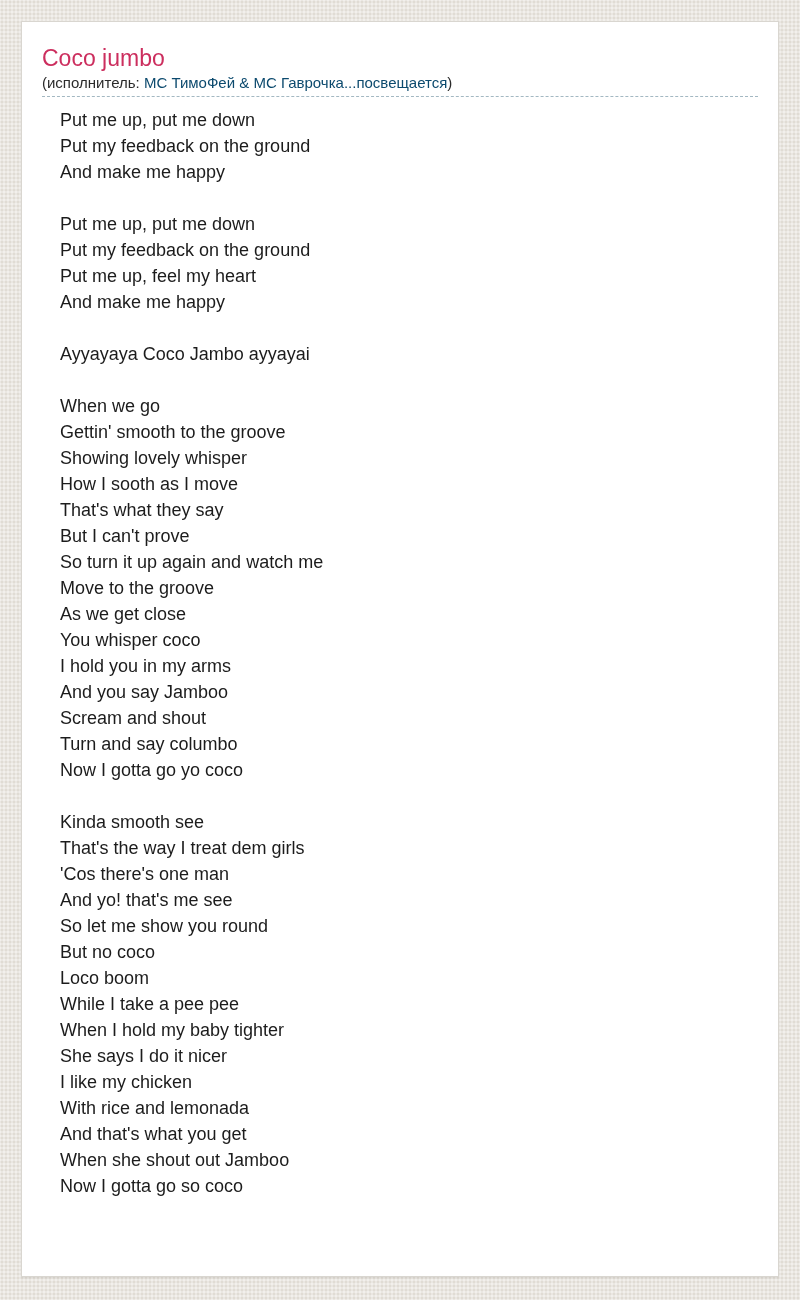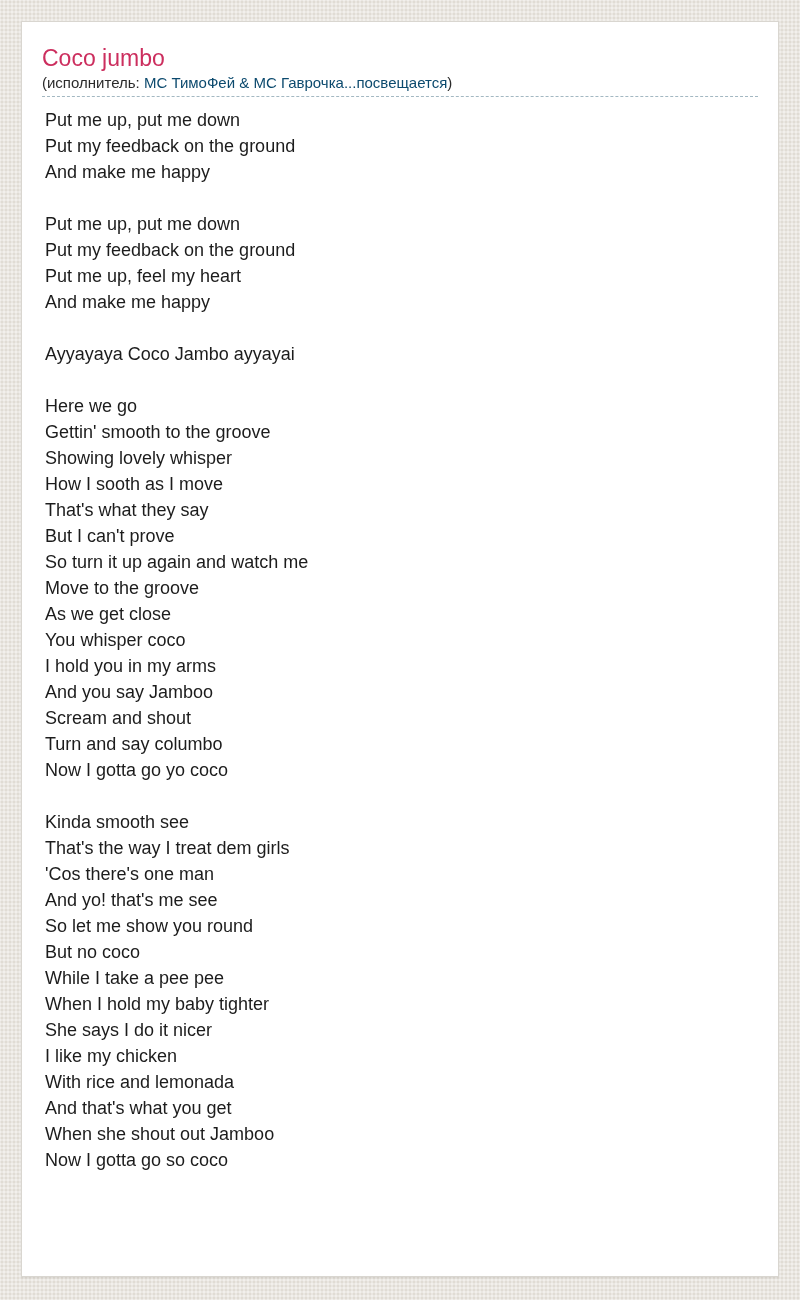--- a/index.html
+++ b/index.html
@@ -48,21 +48,21 @@
     color: #0c4a6e;
     text-decoration: none;
     cursor: pointer;
   }
   .dashed-divider {
     margin: 0 20px;
     height: 0;
     border-bottom: 1px dashed #a3b8c2;
   }
   .lyrics {
-    padding: 10px 20px 26px 23px;
+    padding: 10px 20px 26px 38px;
     font-size: 18px;
     line-height: 26px;
     color: #1c1c1c;
   }
   .lyric-line {
     height: 26px;
     white-space: pre;
   }
 </style>
 </head>
@@ -79,21 +79,21 @@
       <div class="lyric-line">Put my feedback on the ground</div>
       <div class="lyric-line">And make me happy</div>
       <div class="lyric-line">&nbsp;</div>
       <div class="lyric-line">Put me up, put me down</div>
       <div class="lyric-line">Put my feedback on the ground</div>
       <div class="lyric-line">Put me up, feel my heart</div>
       <div class="lyric-line">And make me happy</div>
       <div class="lyric-line">&nbsp;</div>
       <div class="lyric-line">Ayyayaya Coco Jambo ayyayai</div>
       <div class="lyric-line">&nbsp;</div>
-      <div class="lyric-line">Here we go</div>
+      <div class="lyric-line">When we go</div>
       <div class="lyric-line">Gettin' smooth to the groove</div>
       <div class="lyric-line">Showing lovely whisper</div>
       <div class="lyric-line">How I sooth as I move</div>
       <div class="lyric-line">That's what they say</div>
       <div class="lyric-line">But I can't prove</div>
       <div class="lyric-line">So turn it up again and watch me</div>
       <div class="lyric-line">Move to the groove</div>
       <div class="lyric-line">As we get close</div>
       <div class="lyric-line">You whisper coco</div>
       <div class="lyric-line">I hold you in my arms</div>
@@ -101,20 +101,21 @@
       <div class="lyric-line">Scream and shout</div>
       <div class="lyric-line">Turn and say columbo</div>
       <div class="lyric-line">Now I gotta go yo coco</div>
       <div class="lyric-line">&nbsp;</div>
       <div class="lyric-line">Kinda smooth see</div>
       <div class="lyric-line">That's the way I treat dem girls</div>
       <div class="lyric-line">'Cos there's one man</div>
       <div class="lyric-line">And yo! that's me see</div>
       <div class="lyric-line">So let me show you round</div>
       <div class="lyric-line">But no coco</div>
+      <div class="lyric-line">Loco boom</div>
       <div class="lyric-line">While I take a pee pee</div>
       <div class="lyric-line">When I hold my baby tighter</div>
       <div class="lyric-line">She says I do it nicer</div>
       <div class="lyric-line">I like my chicken</div>
       <div class="lyric-line">With rice and lemonada</div>
       <div class="lyric-line">And that's what you get</div>
       <div class="lyric-line">When she shout out Jamboo</div>
       <div class="lyric-line">Now I gotta go so coco</div>
     </div>
 </div>

